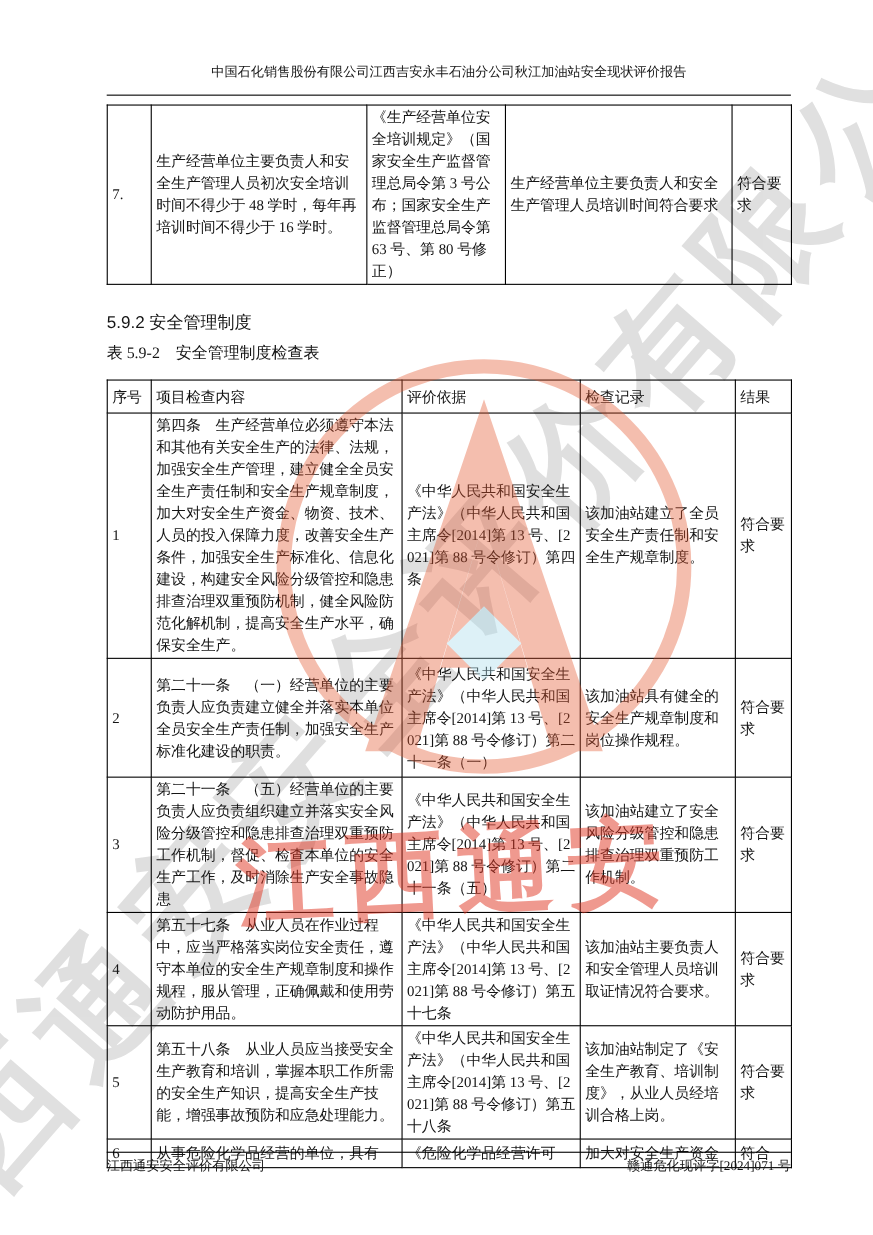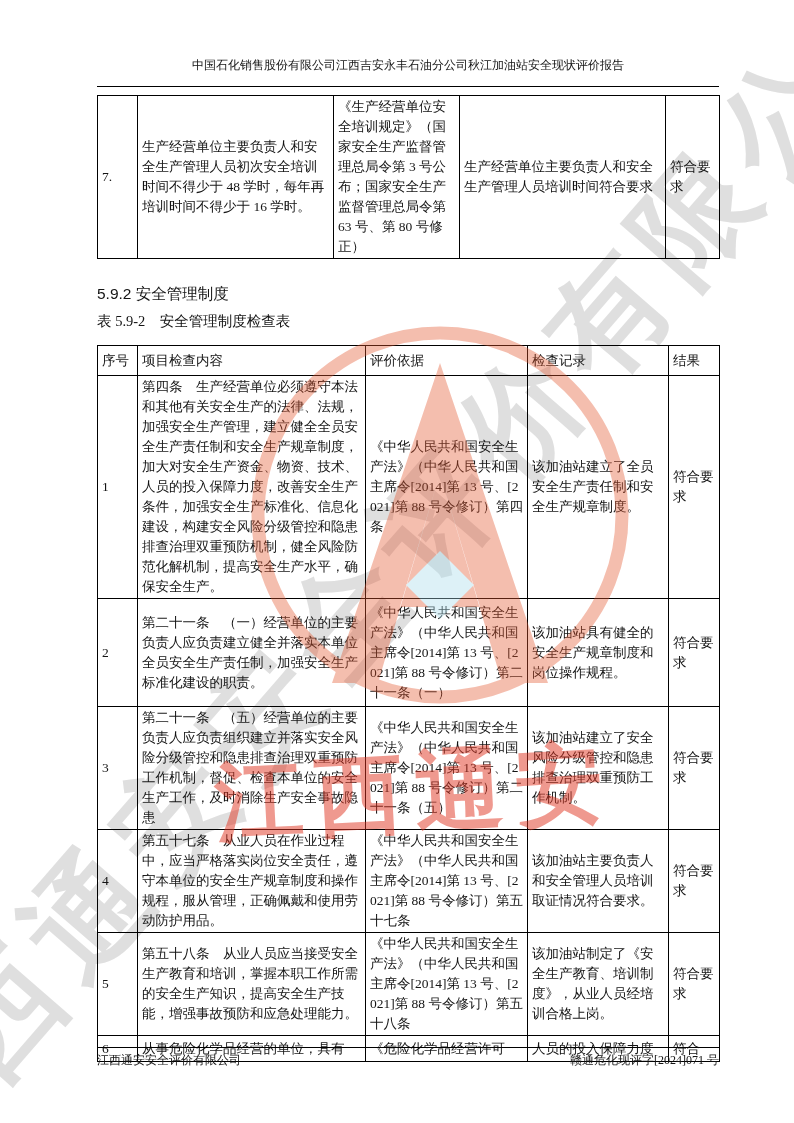--- a/index.html
+++ b/index.html
@@ -157,21 +157,21 @@
       <td>5</td>
       <td>第五十八条　从业人员应当接受安全生产教育和培训，掌握本职工作所需的安全生产知识，提高安全生产技能，增强事故预防和应急处理能力。</td>
       <td>《中华人民共和国安全生产法》（中华人民共和国主席令[2014]第 13 号、[2021]第 88 号令修订）第五十八条</td>
       <td>该加油站制定了《安全生产教育、培训制度》，从业人员经培训合格上岗。</td>
       <td>符合要求</td>
     </tr>
     <tr class="r6">
       <td>6</td>
       <td>从事危险化学品经营的单位，具有</td>
       <td>《危险化学品经营许可</td>
-      <td>人员的投入保障力度</td>
+      <td>加大对安全生产资金</td>
       <td>符合</td>
     </tr>
   </tbody>
     </table>
 
   <div class="abs page-footer">
     <span>江西通安安全评价有限公司</span>
     <span>赣通危化现评字[2024]071 号</span>
   </div>
 

